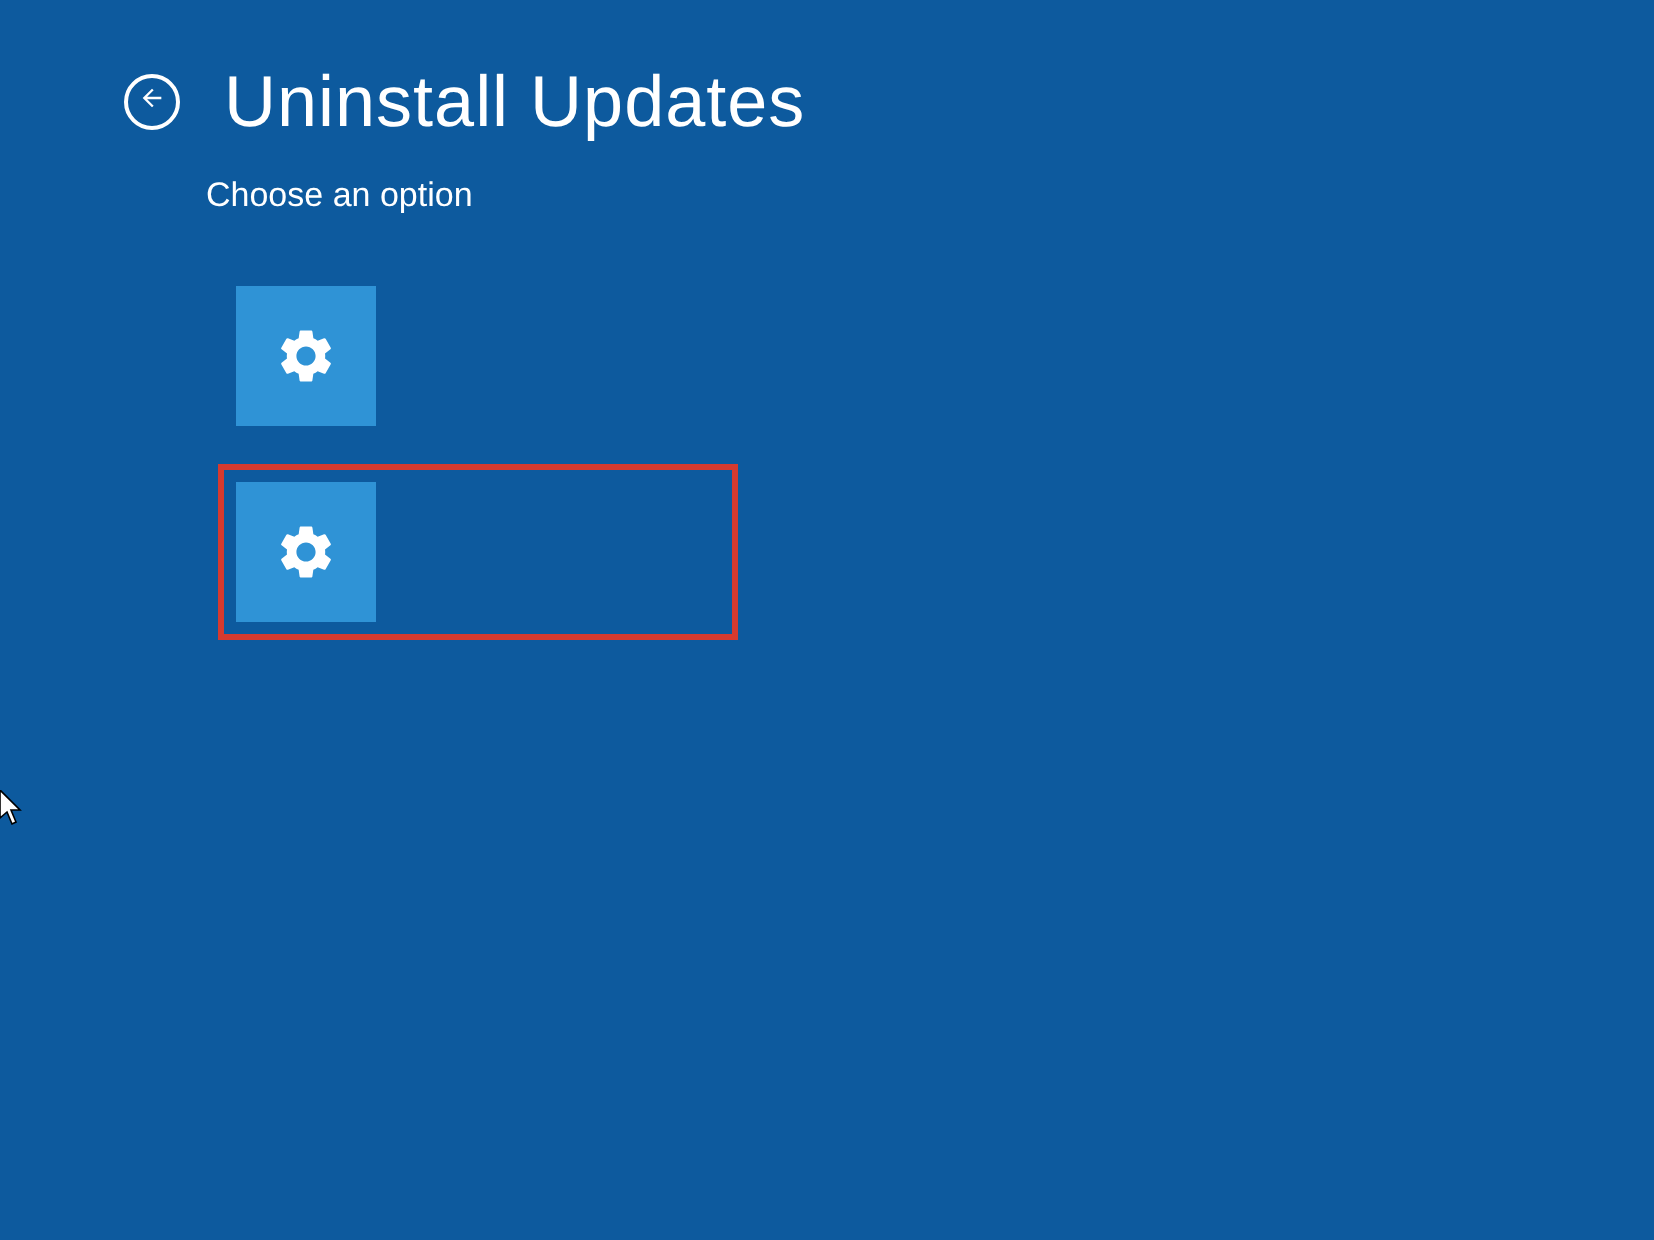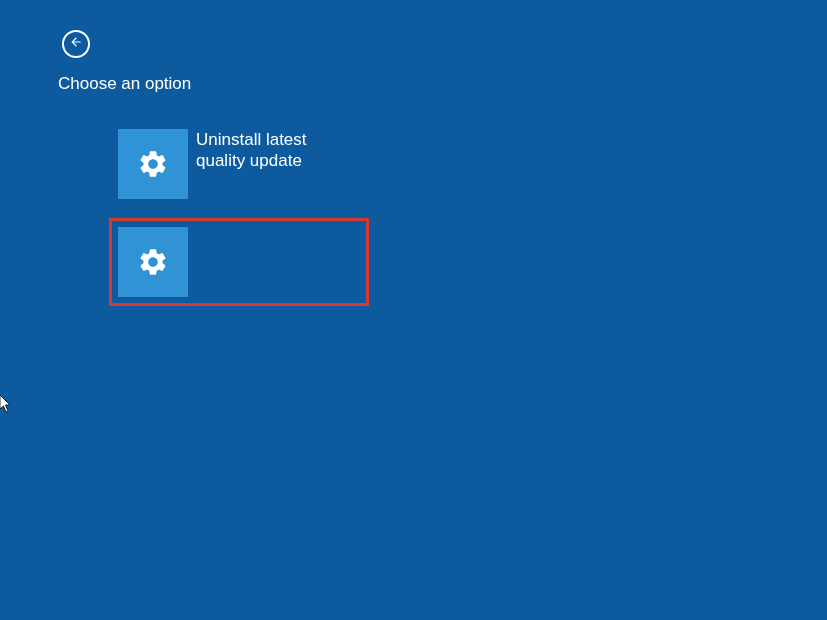--- a/index.html
+++ b/index.html
@@ -39,21 +39,21 @@
       fill: #ffffff;
     }
     .page-title {
       font-size: 36px;
       font-weight: 300;
       letter-spacing: 0.5px;
     }
     .subtitle {
       font-size: 17px;
       font-weight: 300;
-      padding-left: 58px;
+      padding-left: 103px;
       margin-top: 16px;
     }
     .options {
       padding-left: 109px;
       margin-top: 26px;
     }
     .option-tile {
       display: flex;
       align-items: flex-start;
       width: 260px;
@@ -102,33 +102,33 @@
 <body>
 
 <div class="header">
   <div class="back-button">
     <span>
       <svg viewBox="0 0 24 24">
           <path d="M20 11H7.83l5.59-5.59L12 4l-8 8 8 8 1.41-1.41L7.83 13H20v-2z"></path>
         </svg>
     </span>
   </div>
+  <h1 class="page-title">Uninstall Updates</h1>
 </div>
 
 <div class="subtitle">Choose an option</div>
 
 <div class="options">
 
   <div class="option-tile">
     <div class="option-icon">
       <svg viewBox="0 0 24 24">
           <path d="M19.14,12.94c0.04-0.3,0.06-0.61,0.06-0.94c0-0.32-0.02-0.64-0.07-0.94l2.03-1.58c0.18-0.14,0.23-0.41,0.12-0.61 l-1.92-3.32c-0.12-0.22-0.37-0.29-0.59-0.22l-2.39,0.96c-0.5-0.38-1.03-0.7-1.62-0.94L14.4,2.81c-0.04-0.24-0.24-0.41-0.48-0.41 h-3.84c-0.24,0-0.43,0.17-0.47,0.41L9.25,5.35C8.66,5.59,8.12,5.92,7.63,6.29L5.24,5.33c-0.22-0.08-0.47,0-0.59,0.22L2.74,8.87 C2.62,9.08,2.66,9.34,2.86,9.48l2.03,1.58C4.84,11.36,4.8,11.69,4.8,12s0.02,0.64,0.07,0.94l-2.03,1.58 c-0.18,0.14-0.23,0.41-0.12,0.61l1.92,3.32c0.12,0.22,0.37,0.29,0.59,0.22l2.39-0.96c0.5,0.38,1.03,0.7,1.62,0.94l0.36,2.54 c0.05,0.24,0.24,0.41,0.48,0.41h3.84c0.24,0,0.44-0.17,0.47-0.41l0.36-2.54c0.59-0.24,1.13-0.56,1.62-0.94l2.39,0.96 c0.22,0.08,0.47,0,0.59-0.22l1.92-3.32c0.12-0.22,0.07-0.47-0.12-0.61L19.14,12.94z M12,15.6c-1.98,0-3.6-1.62-3.6-3.6 s1.62-3.6,3.6-3.6s3.6,1.62,3.6,3.6S13.98,15.6,12,15.6z"></path>
         </svg>
     </div>
-    <div class="option-label">Uninstall latest quality update</div>
   </div>
 
   <div class="option-tile highlighted">
     <div class="option-icon">
       <svg viewBox="0 0 24 24">
           <path d="M19.14,12.94c0.04-0.3,0.06-0.61,0.06-0.94c0-0.32-0.02-0.64-0.07-0.94l2.03-1.58c0.18-0.14,0.23-0.41,0.12-0.61 l-1.92-3.32c-0.12-0.22-0.37-0.29-0.59-0.22l-2.39,0.96c-0.5-0.38-1.03-0.7-1.62-0.94L14.4,2.81c-0.04-0.24-0.24-0.41-0.48-0.41 h-3.84c-0.24,0-0.43,0.17-0.47,0.41L9.25,5.35C8.66,5.59,8.12,5.92,7.63,6.29L5.24,5.33c-0.22-0.08-0.47,0-0.59,0.22L2.74,8.87 C2.62,9.08,2.66,9.34,2.86,9.48l2.03,1.58C4.84,11.36,4.8,11.69,4.8,12s0.02,0.64,0.07,0.94l-2.03,1.58 c-0.18,0.14-0.23,0.41-0.12,0.61l1.92,3.32c0.12,0.22,0.37,0.29,0.59,0.22l2.39-0.96c0.5,0.38,1.03,0.7,1.62,0.94l0.36,2.54 c0.05,0.24,0.24,0.41,0.48,0.41h3.84c0.24,0,0.44-0.17,0.47-0.41l0.36-2.54c0.59-0.24,1.13-0.56,1.62-0.94l2.39,0.96 c0.22,0.08,0.47,0,0.59-0.22l1.92-3.32c0.12-0.22,0.07-0.47-0.12-0.61L19.14,12.94z M12,15.6c-1.98,0-3.6-1.62-3.6-3.6 s1.62-3.6,3.6-3.6s3.6,1.62,3.6,3.6S13.98,15.6,12,15.6z"></path>
         </svg>
     </div>
   </div>
 

